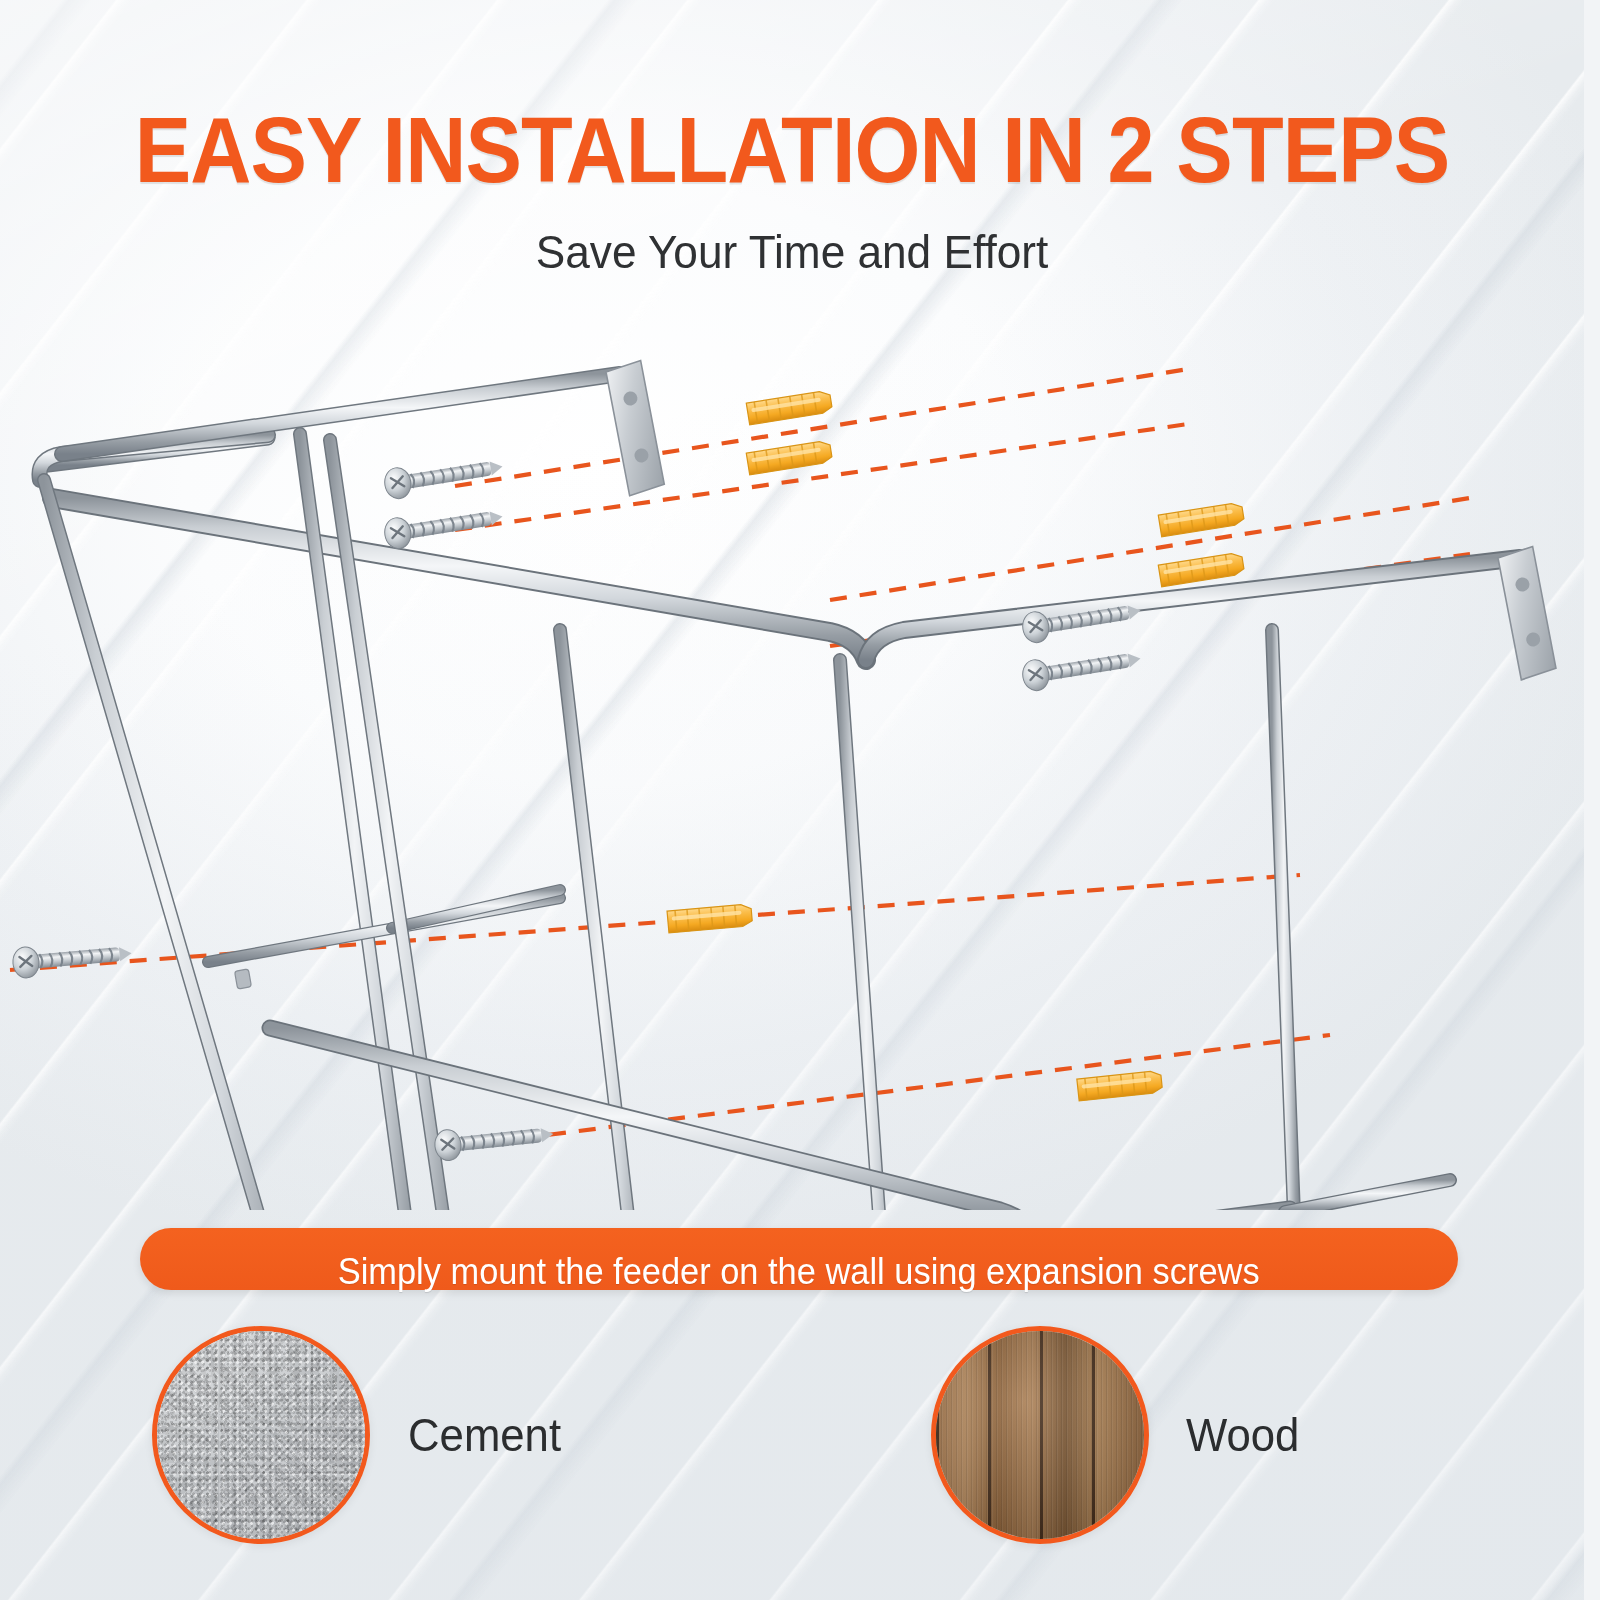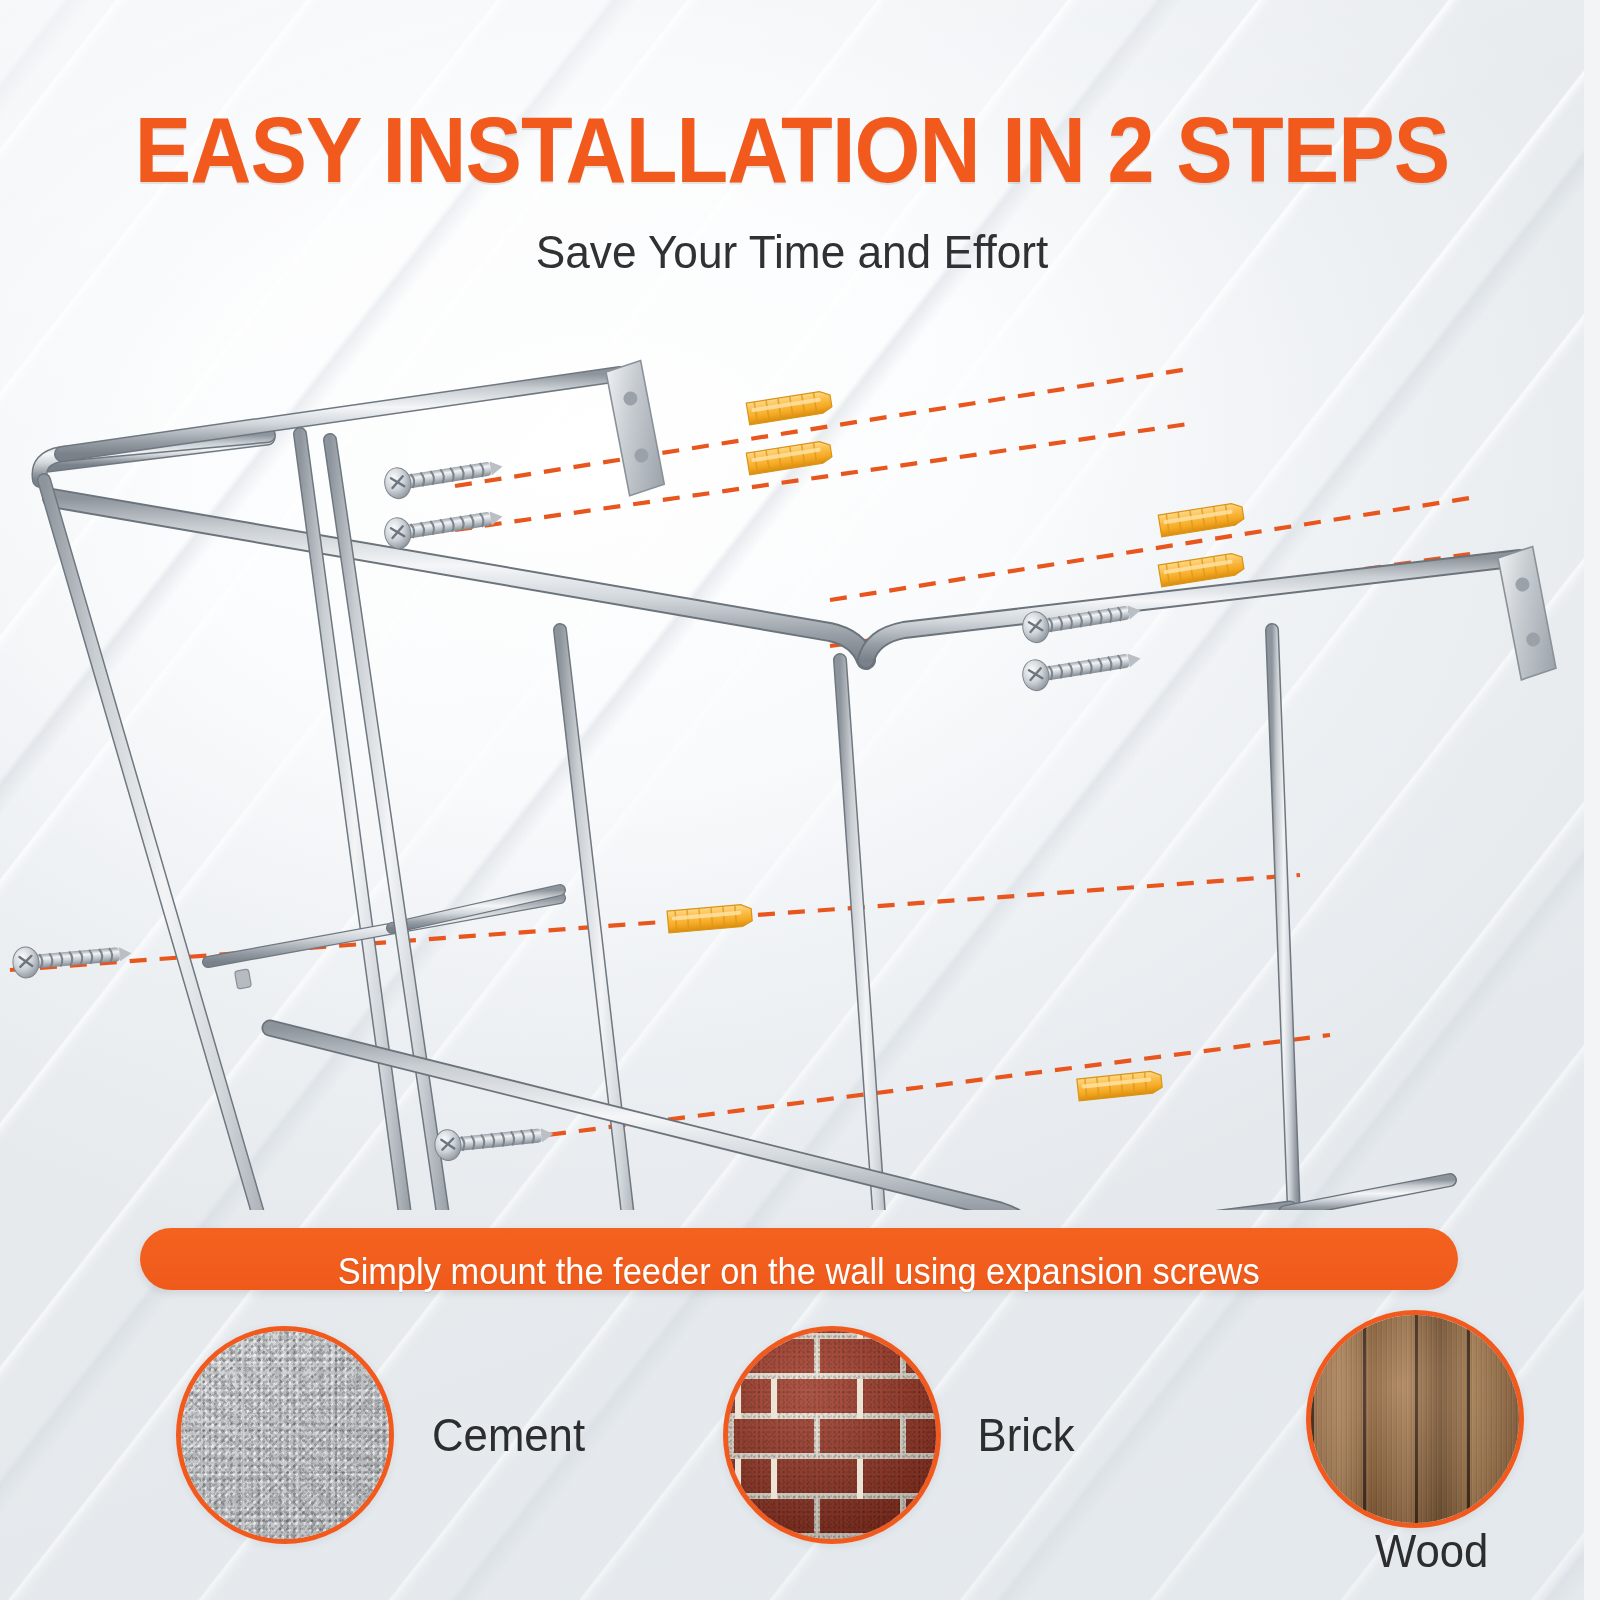--- a/index.html
+++ b/index.html
@@ -71,21 +71,21 @@
     color:#fff;font-size:37px;line-height:1;font-weight:normal;
     transform:scaleX(.93);white-space:nowrap;
     text-shadow:0 1px 1px rgba(0,0,0,.12);
   }
 
   
   .materials{
     position:absolute;left:0;top:1310px;width:1600px;height:250px;
     display:flex;
   }
-  .mat{flex:1;display:flex;align-items:center;margin-left:24px;}
+  .mat{flex:1;display:flex;align-items:center;}
   .mat:nth-child(1){padding-left:152px;}
   .mat:nth-child(2){padding-left:110px;}
   .mat:nth-child(3){padding-left:112px;flex-direction:column;}
   .swatch{
     width:218px;height:218px;border-radius:50%;
     border:5px solid #f2591d;
     box-sizing:border-box;overflow:hidden;position:relative;
     flex:0 0 auto;
     box-shadow:0 2px 10px rgba(0,0,0,.07);
   }
@@ -442,29 +442,20 @@
 
   <div class="materials">
 
     <div class="mat">
       <div class="swatch">
         <div class="tex-cement"></div>
       </div>
       <div class="mat-label">Cement</div>
     </div>
 
-    <div class="mat">
-      <div class="swatch">
-        <div class="tex-brick">
-          <div class="brick-grain"></div>
-          <div class="brick-shade"></div>
-        </div>
-      </div>
-      <div class="mat-label">Brick</div>
-    </div>
 
     <div class="mat">
       <div class="swatch">
         <div class="tex-wood">
           <div class="wood-shade"></div>
         </div>
       </div>
       <div class="mat-label">Wood</div>
     </div>
 

